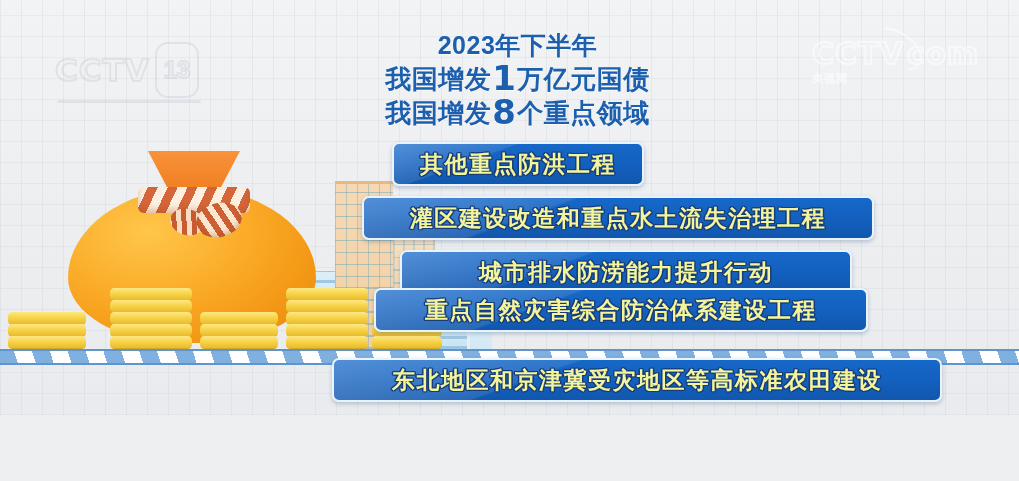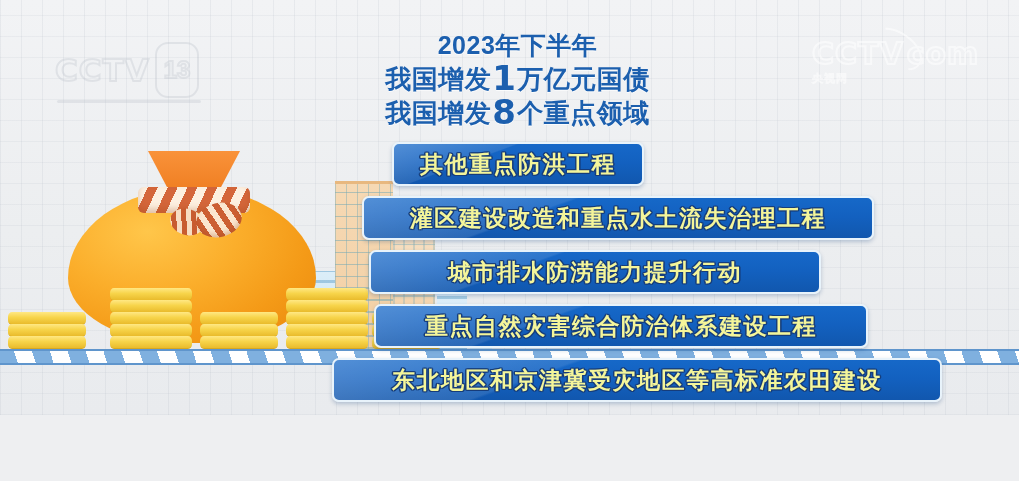--- a/index.html
+++ b/index.html
@@ -193,22 +193,22 @@
   }
   .bar-label {
     font-size:23px; font-weight:bold; letter-spacing:1.5px;
     color:#f4f59a; white-space:nowrap;
     text-shadow:
       -1.4px 0 #173d7a, 1.4px 0 #173d7a, 0 -1.4px #173d7a, 0 1.4px #173d7a,
       -1px -1px #173d7a, 1px -1px #173d7a, -1px 1px #173d7a, 1px 1px #173d7a;
   }
   #bar-0 { left:392px; width:252px; top:2px;   }
   #bar-1 { left:362px; width:512px; top:56px;  }
-  #bar-2 { left:369px; width:452px; top:110px; }
-  #bar-3 { left:374px; width:494px; top:164px; }
+  #bar-2 { left:400px; width:452px; top:110px; }
+  #bar-3 { left:374px; width:494px; top:148px; }
   #bar-4 { left:332px; width:610px; top:218px;text-align:right; }
 </style>
 </head>
 <body>
 
 <div id="stage">
 
   <div id="grid"></div>
 
   <div class="bldg" id="bldg-blue1">

